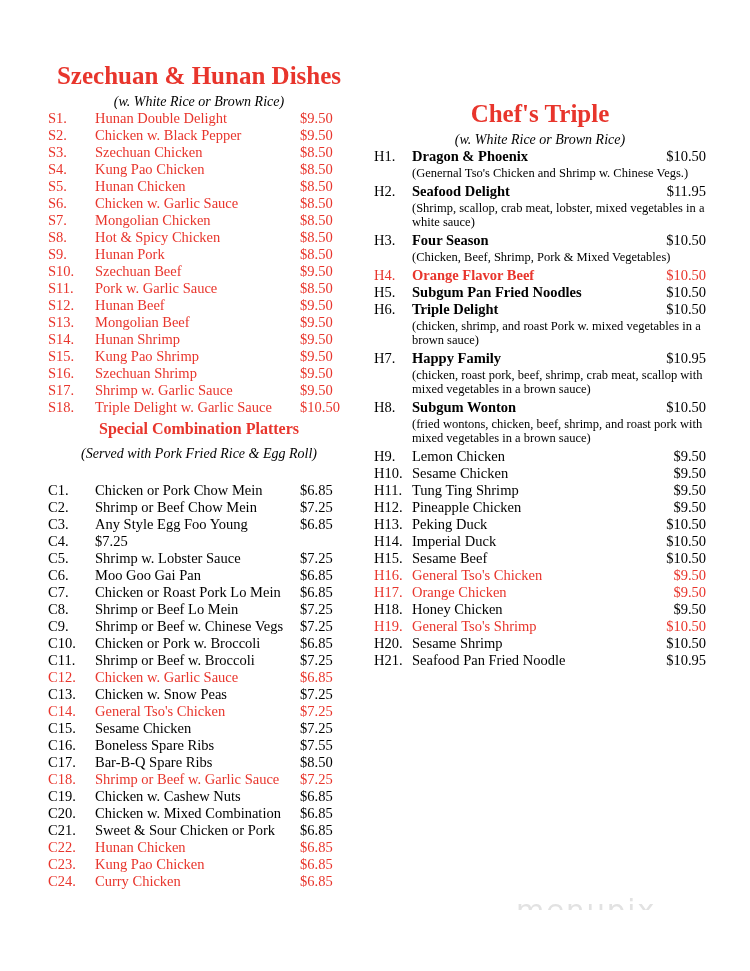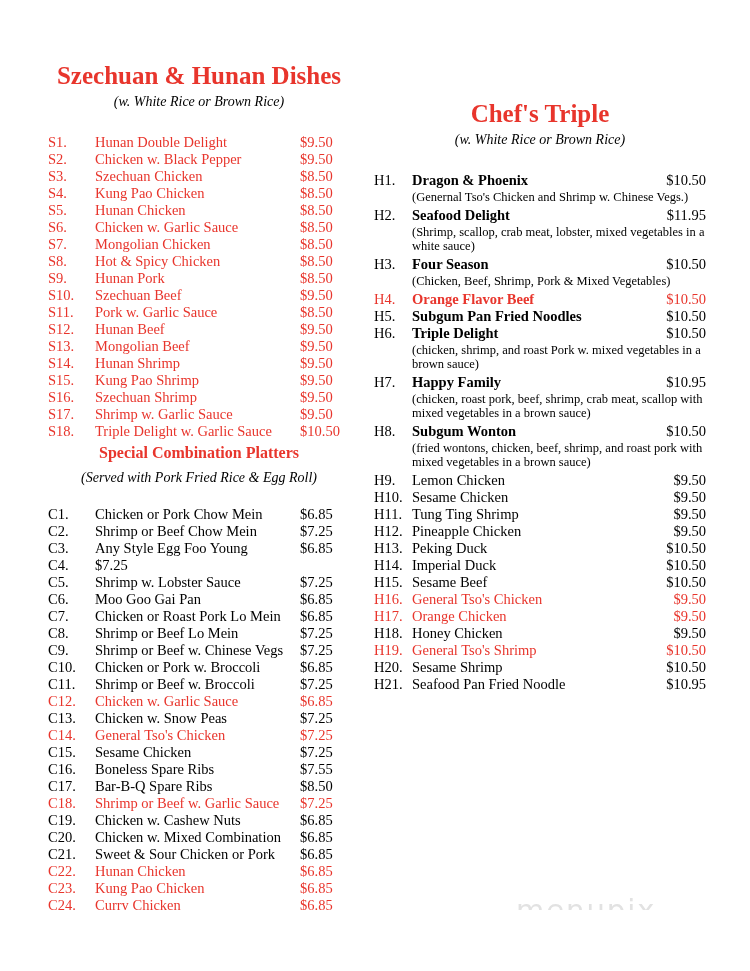--- a/index.html
+++ b/index.html
@@ -8,21 +8,21 @@
   body { font-family:"Liberation Serif", serif; color:#000; }
   .page { position:relative; width:750px; height:910px; background:#fff; overflow:hidden; }
 
   .col-left  { position:absolute; left:48px;  top:62px;  width:302px; }
   .col-right { position:absolute; left:374px; top:100px; width:332px; }
 
   .section-title { color:var(--red); font-weight:bold; font-size:25px; line-height:28px; text-align:center; white-space:nowrap; }
   .combo .section-title { font-size:16px; line-height:26px; }
   .section-sub { font-size:14px; line-height:17px; text-align:center; margin-top:3px; color:#000;font-style:italic; }
 
-  .items { margin-top:24px; }
+  .items { }
   .combo .items { margin-top:20px; }
 
   .menu-row { display:flex; font-size:14.5px; line-height:17px; }
   .menu-row .num   { flex:none; width:47px; }
   .menu-row .name  { flex:1; }
   .menu-row .price { flex:none; width:50px; text-align:left; }
 
   .col-right .menu-row .num   { width:38px; }
   .col-right .menu-row .price { width:54px; text-align:right; }
 

